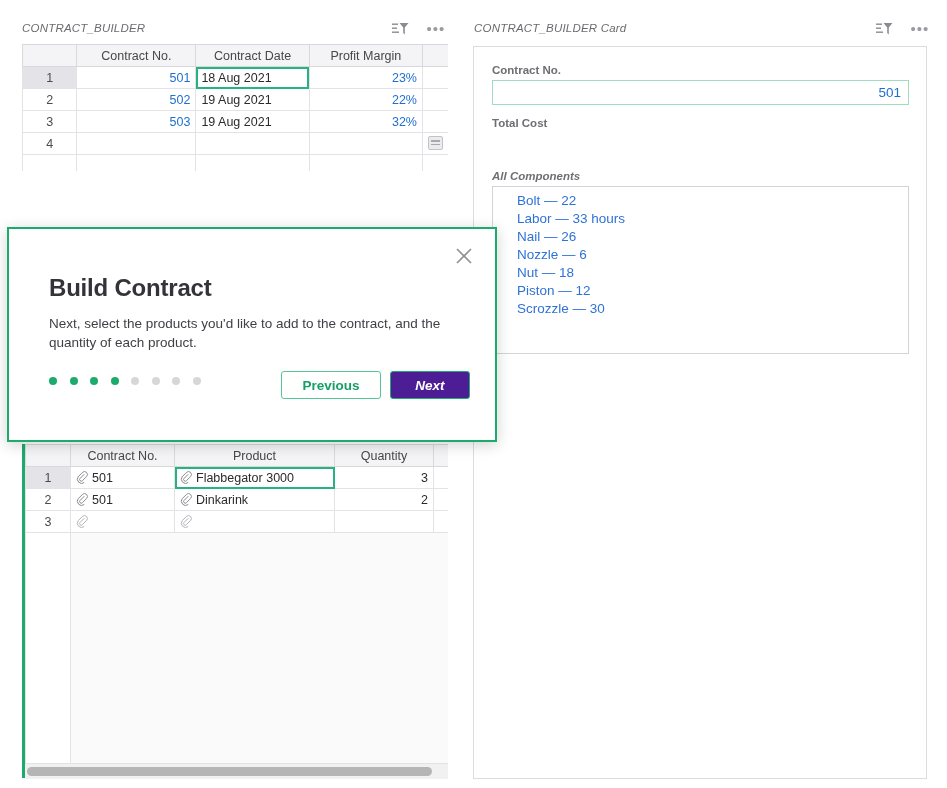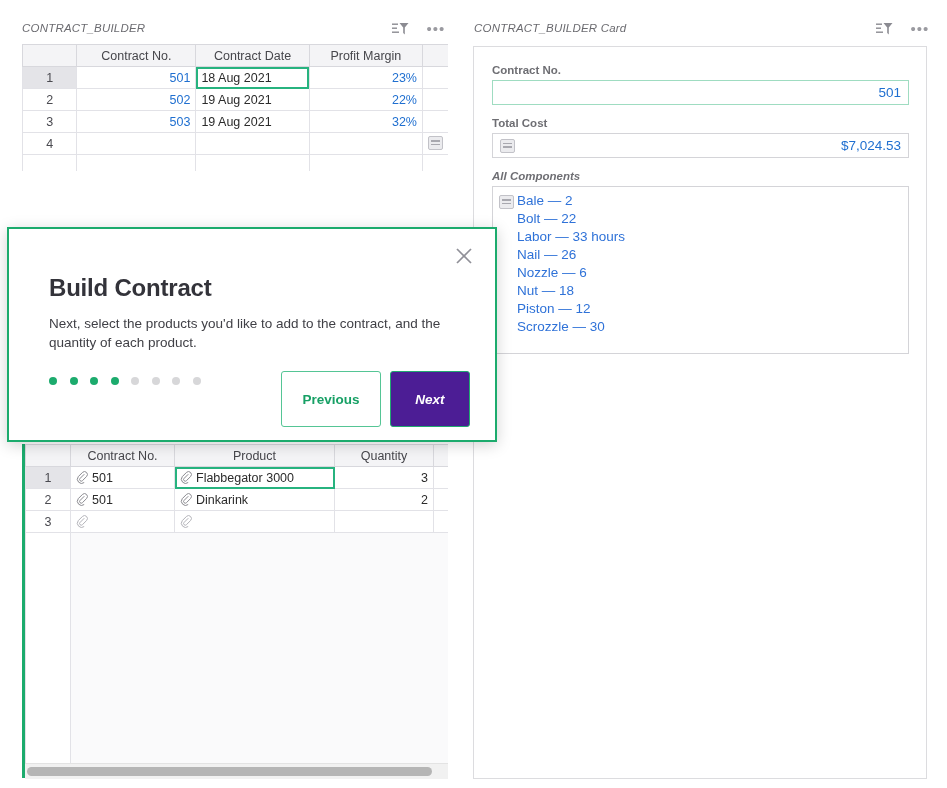--- a/index.html
+++ b/index.html
@@ -187,21 +187,21 @@
     font-size:13.5px;color:#404046;line-height:19px;
   }
   .dots{
     position:absolute;left:40px;top:148px;
     display:flex;gap:12.5px;align-items:center;
   }
   .dot{width:8px;height:8px;border-radius:50%;background:#d7d7d9;}
   .dot.on{background:#1cab6d;}
   .btn{
     position:absolute;
-    height:56px;
+    height:28px;
     border-radius:3px;
     display:flex;align-items:center;justify-content:center;
     font-size:13.5px;font-weight:bold;
     cursor:pointer;
     box-sizing:border-box;
   }
   .btn.secondary{
     border:1.5px solid #55c595;color:#17a065;background:#fff;
     left:272px;top:142px;width:100px;
   }
@@ -399,28 +399,23 @@
 </div>
 
 <div class="card-box" style="left:473px;top:46px;width:452px;height:731px;">
 
   <div class="fld-label" style="left:18px;top:17px;">Contract No.</div>
   <div class="fld-input focused" style="left:18px;top:33px;width:417px;height:25px;">
     <span>501</span>
   </div>
 
   <div class="fld-label" style="left:18px;top:70px;">Total Cost</div>
-  <div class="fld-input" style="left:18px;top:86px;width:417px;height:25px;">
-    <span class="lead blob"></span>
-    <span>$7,024.53</span>
-  </div>
 
   <div class="fld-label" style="left:18px;top:123px;font-style:italic;">All Components</div>
   <div class="listbox" id="components-box" style="left:18px;top:139px;width:417px;height:168px;">
-      <div class="li first"><span class="blob"></span><span>Bale — 2</span></div>
       <div class="li"><span>Bolt — 22</span></div>
       <div class="li"><span>Labor — 33 hours</span></div>
       <div class="li"><span>Nail — 26</span></div>
       <div class="li"><span>Nozzle — 6</span></div>
       <div class="li"><span>Nut — 18</span></div>
       <div class="li"><span>Piston — 12</span></div>
       <div class="li"><span>Scrozzle — 30</span></div>
     </div>
 </div>
 

